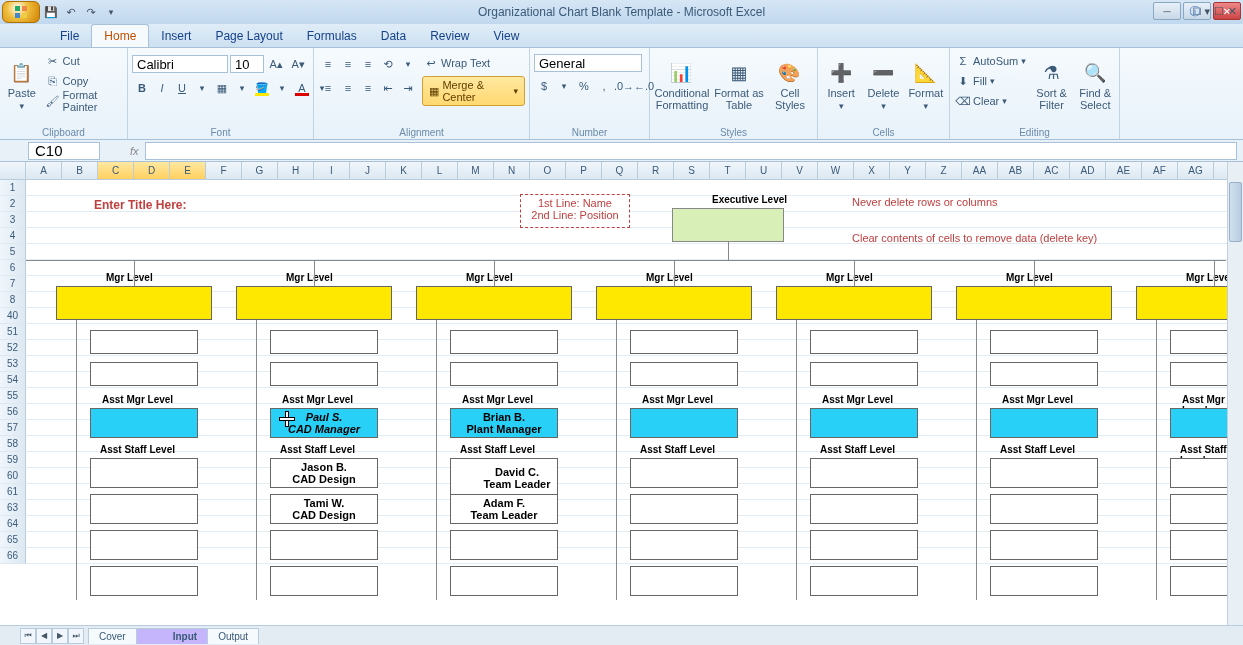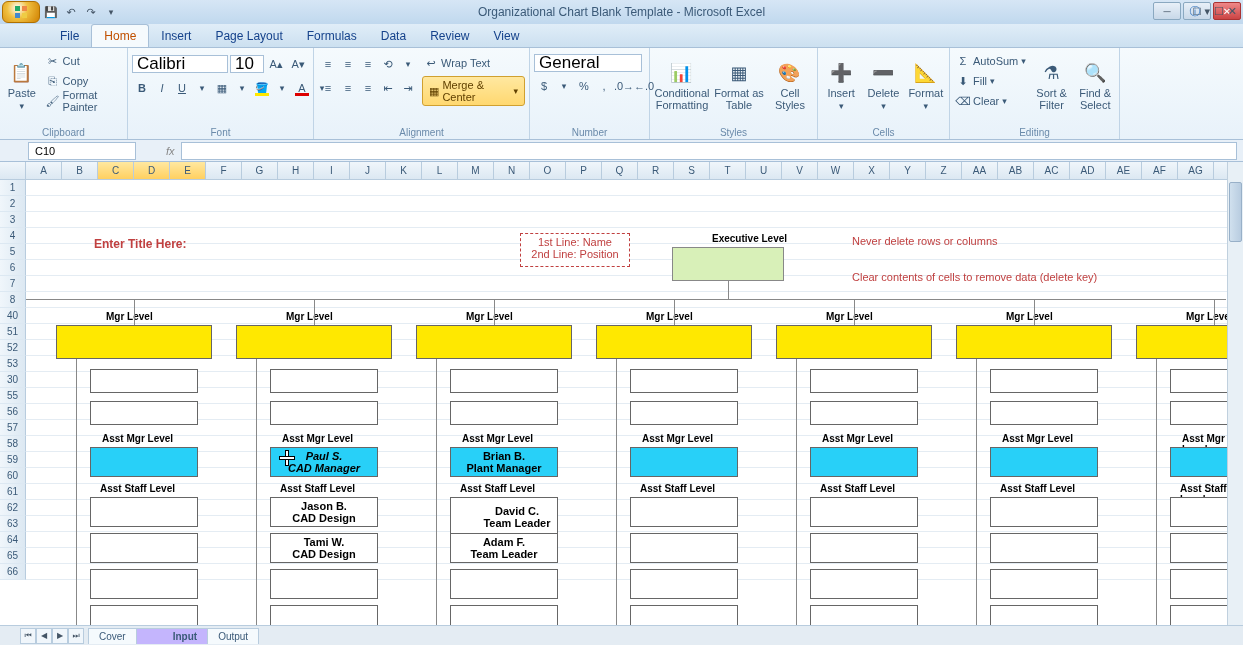--- a/index.html
+++ b/index.html
@@ -19,41 +19,41 @@
 .ribbon{height:92px;background:linear-gradient(#f5fafd,#e8f2fa);border-bottom:1px solid #a8c0d8;display:flex;}
 .group{border-right:1px solid #c0d4e6;padding:2px 4px;display:flex;flex-direction:column;position:relative;}
 .group-label{position:absolute;bottom:1px;left:0;right:0;text-align:center;font-size:10px;color:#6a8aaa;}
 .group-body{flex:1;display:flex;align-items:flex-start;gap:4px;}
 .bigbtn{display:flex;flex-direction:column;align-items:center;justify-content:center;width:42px;height:72px;text-align:center;font-size:10px;color:#3b5a78;gap:2px;}
 .bigbtn .ic{width:24px;height:24px;display:flex;align-items:center;justify-content:center;font-size:18px;}
 .smrow{display:flex;flex-direction:column;gap:2px;padding-top:2px;}
 .smitem{display:flex;align-items:center;gap:3px;font-size:10px;color:#3b5a78;height:18px;padding:0 2px;}
 .smitem .ic{width:14px;height:14px;display:flex;align-items:center;justify-content:center;}
 .fontrow{display:flex;gap:2px;align-items:center;}
-.combo{border:1px solid #a8c0d8;background:#fff;height:18px;display:flex;align-items:center;padding:0 4px;font-size:17px;}
+.combo{border:1px solid #a8c0d8;background:#fff;height:18px;display:flex;align-items:center;padding:0 4px;font-size:13px;}
 .btnrow{display:flex;gap:0;}
 .rbtn{width:20px;height:20px;border:1px solid transparent;display:flex;align-items:center;justify-content:center;font-size:11px;color:#3b5a78;}
 .rbtn.bold{font-weight:bold;}
 .rbtn.ital{font-style:italic;}
 .rbtn.und{text-decoration:underline;}
 .merge-active{background:linear-gradient(#ffe8a0,#ffd870);border:1px solid #d0a030;border-radius:3px;padding:2px 6px;display:flex;align-items:center;gap:3px;font-size:10px;color:#604000;}
 .namebox-row{height:22px;background:#e8f0f8;border-bottom:1px solid #a8c0d8;display:flex;align-items:center;}
-.namebox{width:108px;height:18px;border:1px solid #a8c0d8;background:#fff;margin-left:28px;padding:0 6px;display:flex;align-items:center;font-size:11px;}
+.namebox{width:72px;height:18px;border:1px solid #a8c0d8;background:#fff;margin-left:28px;padding:0 6px;display:flex;align-items:center;font-size:15px;}
 .fx{margin-left:30px;font-style:italic;color:#888;}
 .formula-bar{flex:1;height:18px;border:1px solid #a8c0d8;background:#fff;margin:0 6px 0 6px;}
 .sheet-wrap{position:relative;overflow:hidden;height:483px;}
 .colhdrs{display:flex;height:18px;background:linear-gradient(#f0f6fb,#dce8f2);border-bottom:1px solid #b8ccde;}
 .corner{width:26px;border-right:1px solid #b8ccde;background:linear-gradient(#f0f6fb,#dce8f2);}
 .ch{width:36px;text-align:center;border-right:1px solid #b8ccde;font-size:10px;color:#3b5a78;line-height:18px;}
 .ch.sel{background:linear-gradient(#ffe8a0,#ffd060);}
 .rows{position:relative;}
 .row{display:flex;height:16px;}
 .rh{width:26px;background:linear-gradient(90deg,#f0f6fb,#dce8f2);border-right:1px solid #b8ccde;border-bottom:1px solid #dce8f2;text-align:center;font-size:10px;color:#3b5a78;line-height:16px;}
 .cells{flex:1;position:relative;border-bottom:1px solid #e4ecf3;}
-.overlay{position:absolute;left:26px;top:18px;right:0;bottom:0;margin-top:39px;}
+.overlay{position:absolute;left:26px;top:18px;right:0;bottom:0;}
 .legend-box{position:absolute;border:1px dashed #c04040;background:#fff;text-align:center;font-size:10px;color:#c04040;padding:2px;}
 .exec-box{position:absolute;background:#d8f0b8;border:1px solid #888;}
 .lvl-label{position:absolute;font-size:10px;font-weight:bold;color:#000;}
 .mgr-box{position:absolute;background:#ffe800;border:1px solid #666;}
 .white-box{position:absolute;background:#fff;border:1px solid #666;}
 .cyan-box{position:absolute;background:#28d0f8;border:1px solid #666;text-align:center;font-size:10px;font-weight:bold;display:flex;flex-direction:column;justify-content:center;}
 .staff-box{position:absolute;background:#fff;border:1px solid #666;text-align:center;font-size:10px;font-weight:bold;display:flex;flex-direction:column;justify-content:center;}
 .title-prompt{position:absolute;font-weight:bold;color:#c04040;font-size:12px;}
 .title-text{position:absolute;font-weight:bold;color:#000;font-size:15px;}
 .warn{position:absolute;color:#c04040;font-size:11px;}
@@ -370,21 +370,21 @@
       </div>
       <div class="row">
         <div class="rh">52</div>
         <div class="cells"></div>
       </div>
       <div class="row">
         <div class="rh">53</div>
         <div class="cells"></div>
       </div>
       <div class="row">
-        <div class="rh">30</div>
+        <div class="rh">54</div>
         <div class="cells"></div>
       </div>
       <div class="row">
         <div class="rh">55</div>
         <div class="cells"></div>
       </div>
       <div class="row">
         <div class="rh">56</div>
         <div class="cells"></div>
       </div>
@@ -399,24 +399,20 @@
       <div class="row">
         <div class="rh">59</div>
         <div class="cells"></div>
       </div>
       <div class="row">
         <div class="rh">60</div>
         <div class="cells"></div>
       </div>
       <div class="row">
         <div class="rh">61</div>
-        <div class="cells"></div>
-      </div>
-      <div class="row">
-        <div class="rh">62</div>
         <div class="cells"></div>
       </div>
       <div class="row">
         <div class="rh">63</div>
         <div class="cells"></div>
       </div>
       <div class="row">
         <div class="rh">64</div>
         <div class="cells"></div>
       </div>

